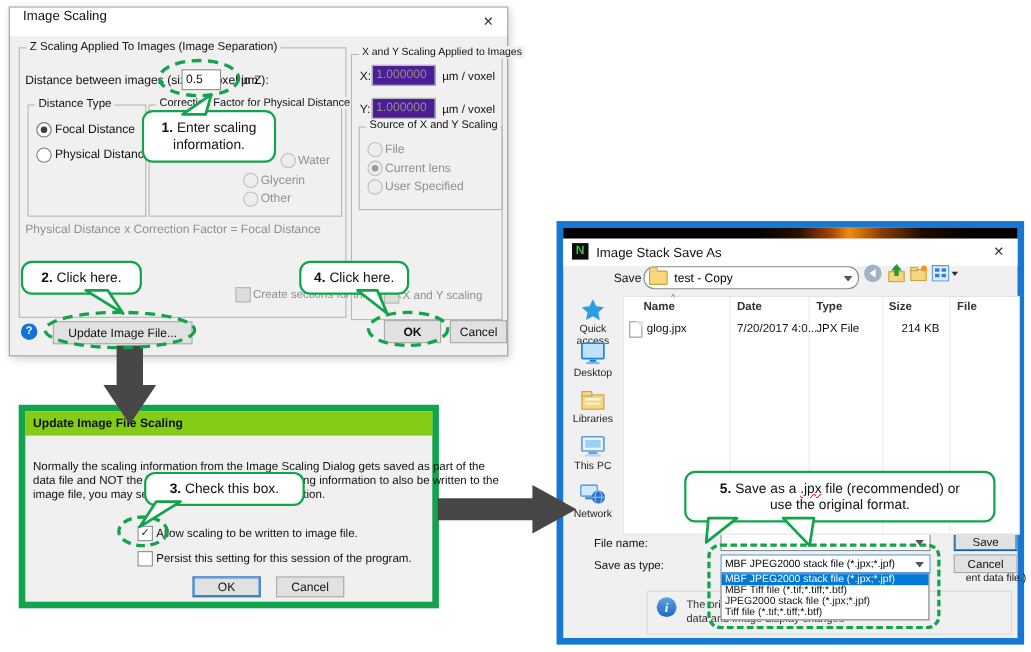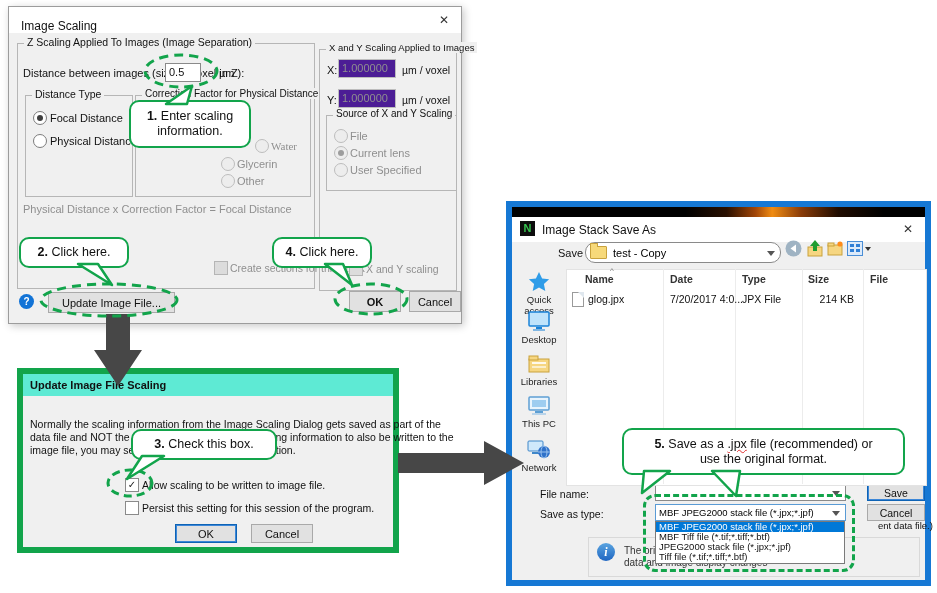--- a/index.html
+++ b/index.html
@@ -3,21 +3,21 @@
 <meta charset="utf-8">
 <style>
   :root{ --g:#12a44b; --blue:#1678d4; --hl:#0078d7; }
   html,body{margin:0;padding:0;background:#fff;}
   body{font-family:"Liberation Sans", sans-serif;}
   .canvas{position:relative;width:937px;height:593px;background:#fff;overflow:hidden;}
   .abs{position:absolute;}
   .t{position:absolute;font-size:11px;color:#111;white-space:nowrap;}
   .gray{color:#8f8f8f;}
   .dlg{position:absolute;background:#f0f0f0;border:1px solid #9c9c9c;box-shadow:2px 2px 8px rgba(0,0,0,.22);z-index:10;}
-  .tbar{position:absolute;left:0;top:0;right:0;height:26px;background:#fff;display:flex;align-items:flex-end;}
+  .tbar{position:absolute;left:0;top:0;right:0;height:26px;background:#fff;display:flex;align-items:flex-start;}
   .tbar .ttl{font-size:12px;color:#111;margin-left:12px;}
   .close-x{position:absolute;right:12px;top:6px;font-size:12px;color:#333;cursor:pointer;}
   .grp{position:absolute;border:1px solid #b6b6b6;}
   .lg{position:absolute;top:-8px;left:6px;background:#f0f0f0;padding:0 3px;font-size:10.5px;white-space:nowrap;color:#111;}
   .radio{position:absolute;width:12px;height:12px;border:1px solid #7c7c7c;border-radius:50%;background:#fff;}
   .radio.dis{border-color:#bdbdbd;background:#ededed;}
   .radio.on::after{content:"";position:absolute;left:3px;top:3px;width:6px;height:6px;border-radius:50%;background:#3f3f3f;}
   .radio.dis.on::after{background:#9d9d9d;}
   .cb{position:absolute;width:12px;height:12px;background:#fff;border:1px solid #8a8a8a;font-size:10px;line-height:11px;text-align:center;color:#222;}
   .cb.dis{background:#dcdcdc;border-color:#b5b5b5;}
@@ -68,21 +68,21 @@
     </div>
     <div class="radio on" style="left:24px;top:104px;"></div>
     <span class="t" style="left:41px;top:105px;">Focal Distance</span>
     <div class="radio" style="left:24px;top:127px;"></div>
     <span class="t" style="left:41px;top:128px;">Physical Distance</span>
 
     <div class="grp" style="left:126px;top:88px;width:174px;height:100px;">
       <span class="lg gray" style="font-size:10px;">Correction Factor for Physical Distance</span>
     </div>
     <div class="radio dis" style="left:246px;top:132px;"></div>
-    <span class="t gray" style="left:262px;top:133px;font-family:Liberation Serif, serif;">Water</span>
+    <span class="t gray" style="left:262px;top:133px;">Water</span>
     <div class="radio dis" style="left:212px;top:150px;"></div>
     <span class="t gray" style="left:228px;top:151px;">Glycerin</span>
     <div class="radio dis" style="left:212px;top:167px;"></div>
     <span class="t gray" style="left:228px;top:168px;">Other</span>
 
     <span class="t gray" style="left:14px;top:196px;">Physical Distance  x  Correction Factor  =  Focal Distance</span>
 
     <div class="cb dis" style="left:205px;top:254px;"></div>
     <span class="t gray" style="left:221px;top:255px;font-size:10.5px;">Create sections for this stack</span>
 
@@ -109,21 +109,21 @@
     <div class="cb dis" style="left:340px;top:255px;"></div>
     <span class="t gray" style="left:357px;top:256px;font-size:10.5px;">X and Y scaling</span>
 
     <div class="helpic" style="left:10px;top:287px;">?</div>
     <div class="btn" style="left:39px;top:285px;width:127px;height:21px;">Update Image File...</div>
     <div class="btn" style="left:340px;top:284px;width:52px;height:21px;font-weight:bold;">OK</div>
     <div class="btn" style="left:400px;top:284px;width:52px;height:21px;">Cancel</div>
   </div>
 
   <div class="abs" style="left:17px;top:368px;width:382px;height:185px;border:6px solid var(--g);background:#f0f0f0;z-index:10;box-sizing:border-box;">
-    <div style="position:absolute;left:0;top:0;right:0;height:22px;background:#5eead4;">
+    <div style="position:absolute;left:0;top:0;right:0;height:22px;background:#84cc16;">
       <span class="t" style="left:7px;top:5px;font-weight:bold;font-size:11px;">Update Image File Scaling</span>
     </div>
     <span class="t" style="left:7px;top:44px;font-size:10.5px;">Normally the scaling information from the Image Scaling Dialog gets saved as part of the</span>
     <span class="t" style="left:7px;top:57px;font-size:10.5px;">data file and NOT the image file. If you want the scaling information to also be written to the</span>
     <span class="t" style="left:7px;top:70px;font-size:10.5px;">image file, you may set that here, but please use caution.</span>
     <div class="cb" style="left:102px;top:104px;">✓</div>
     <span class="t" style="left:119px;top:105px;font-size:10.5px;">Allow scaling to be written to image file.</span>
     <div class="cb" style="left:102px;top:127px;"></div>
     <span class="t" style="left:119px;top:128px;font-size:10.5px;">Persist this setting for this session of the program.</span>
     <div class="btn def" style="left:152px;top:150px;width:62px;height:19px;">OK</div>

